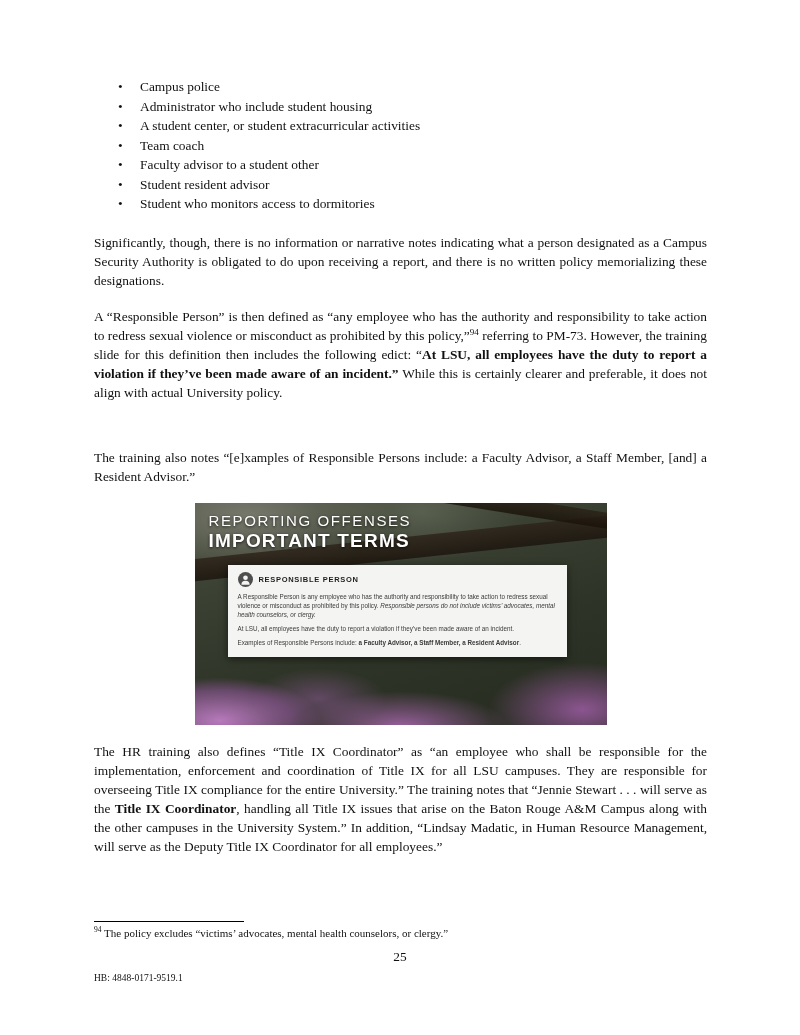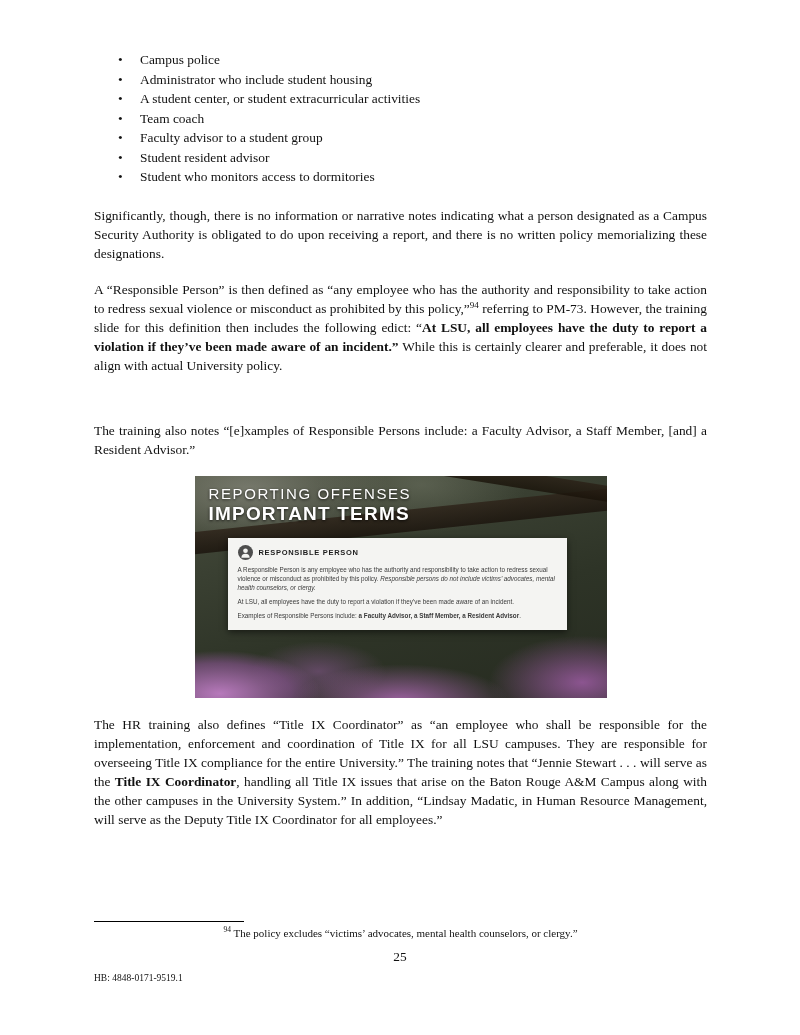--- a/index.html
+++ b/index.html
@@ -5,21 +5,21 @@
   html, body { margin: 0; padding: 0; background: #ffffff; }
   .page {
     position: relative;
     width: 800px;
     height: 1035px;
     background: #ffffff;
     font-family: "Liberation Serif", serif;
     color: #111111;
     overflow: hidden;
     box-sizing: border-box;
-    padding: 50px 93px 0 94px;
+    padding: 77px 93px 0 94px;
   }
 
   
   ul.bullet-list { margin: 0; padding: 0; list-style: none; }
   ul.bullet-list li {
     position: relative;
     padding-left: 46px;
     font-size: 13.4px;
     line-height: 19.5px;
   }
@@ -131,21 +131,20 @@
     color: #3a3a3a;
   }
   .card-p:last-child { margin-bottom: 0; }
 
   
   .footnote-area {
     position: absolute;
     left: 94px;
     top: 921px;
     width: 613px;
-    text-align: center;
   }
   .footnote-rule {
     width: 150px;
     border-top: 1px solid #000000;
     margin: 0 0 4px 0;
   }
   .footnote {
     margin: 0;
     font-size: 11px;
     line-height: 14px;
@@ -169,21 +168,21 @@
 </head>
 <body>
 
 <div class="page">
 
   <ul class="bullet-list">
       <li>Campus police</li>
       <li>Administrator who include student housing</li>
       <li>A student center, or student extracurricular activities</li>
       <li>Team coach</li>
-      <li>Faculty advisor to a student group</li>
+      <li>Faculty advisor to a student other</li>
       <li>Student resident advisor</li>
       <li>Student who monitors access to dormitories</li>
     </ul>
 
   <p class="para first-after-list">Significantly, though, there is no information or narrative notes indicating what a person designated as a Campus Security Authority is obligated to do upon receiving a report, and there is no written policy memorializing these designations.</p>
 
   <p class="para"><span>A “Responsible Person” is then defined as “any employee who has the authority and responsibility to take action to redress sexual violence or misconduct as prohibited by this policy,”</span><sup class="fn-ref">94</sup><span> referring to PM-73. However, the training slide for this definition then includes the following edict: “</span><strong>At LSU, all employees have the duty to report a violation if they’ve been made aware of an incident.”</strong><span> While this is certainly clearer and preferable, it does not align with actual University policy.</span></p>
 
   <p class="para extra-space">The training also notes “[e]xamples of Responsible Persons include: a Faculty Advisor, a Staff Member, [and] a Resident Advisor.”</p>
 

